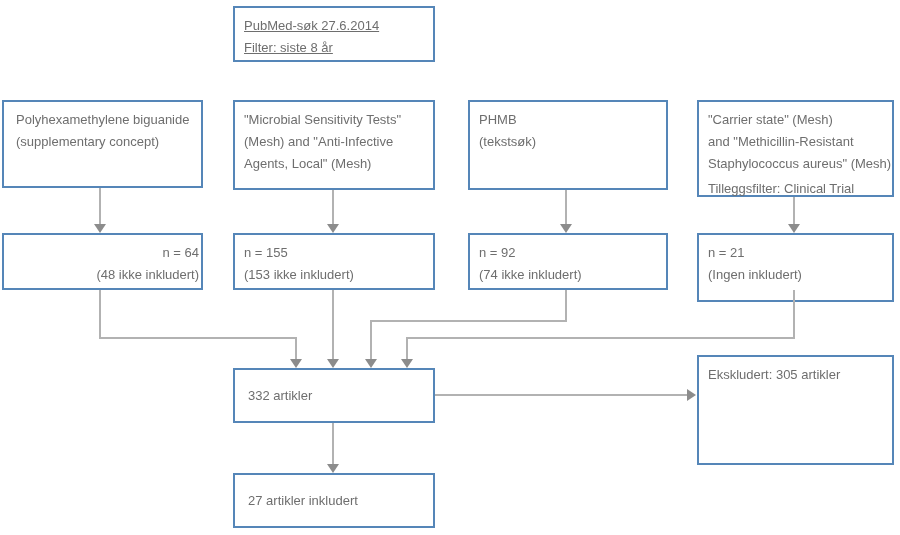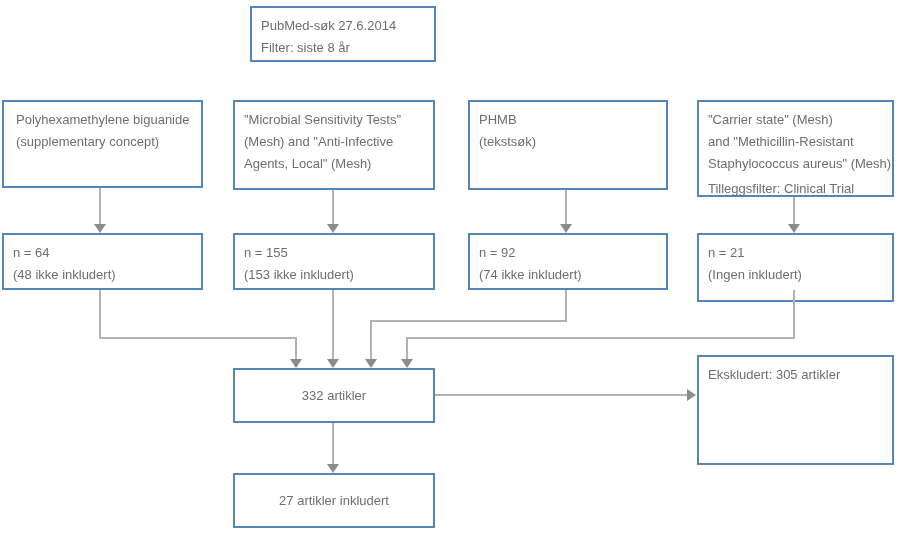--- a/index.html
+++ b/index.html
@@ -15,21 +15,21 @@
   }
   .box{
     position:absolute;box-sizing:border-box;background:#ffffff;
     border:2px solid var(--box-border);
     font-size:13px;line-height:22px;
     padding:7px 2px 6px 9px;
   }
   .box .ln{white-space:nowrap;}
   .box .para{margin-top:3px;}
   .center{
-    display:flex;align-items:center;justify-content:center;
+    display:flex;align-items:center;justify-content:flex-start;
     text-align:center;padding:13px;
   }
   .eks-header{line-height:22px;margin-bottom:15px;white-space:nowrap;}
   .eks-list .ln{line-height:19px;white-space:nowrap;}
   .vline{position:absolute;width:2px;background:var(--line);}
   .hline{position:absolute;height:2px;background:var(--line);}
   .arr-down{
     position:absolute;width:0;height:0;
     border-left:6px solid transparent;border-right:6px solid transparent;
     border-top:9px solid var(--arrowhead);
@@ -38,21 +38,21 @@
     position:absolute;width:0;height:0;
     border-top:6px solid transparent;border-bottom:6px solid transparent;
     border-left:9px solid var(--arrowhead);
   }
 </style>
 </head>
 <body>
 
 <div class="canvas">
 
-  <div class="box" style="left:250px;top:6px;width:186px;height:56px;">
+  <div class="box" style="left:233px;top:6px;width:202px;height:56px;text-decoration:underline;">
     <div class="ln">PubMed-søk 27.6.2014</div>
     <div class="ln">Filter: siste 8 år</div>
   </div>
 
   <div class="box" style="left:2px;top:100px;width:201px;height:88px;padding-left:12px;">
     <div class="ln">Polyhexamethylene biguanide</div>
     <div class="ln">(supplementary concept)</div>
   </div>
 
   <div class="box" style="left:233px;top:100px;width:202px;height:90px;">
@@ -66,21 +66,21 @@
     <div class="ln">(tekstsøk)</div>
   </div>
 
   <div class="box" style="left:697px;top:100px;width:197px;height:97px;">
     <div class="ln">"Carrier state" (Mesh)</div>
     <div class="ln">and "Methicillin-Resistant</div>
     <div class="ln">Staphylococcus aureus" (Mesh)</div>
     <div class="ln para">Tilleggsfilter: Clinical Trial</div>
   </div>
 
-  <div class="box" style="left:2px;top:233px;width:201px;height:57px;">
+  <div class="box" style="left:2px;top:233px;width:201px;height:57px;text-align:right;">
     <div class="ln">n = 64</div>
     <div class="ln">(48 ikke inkludert)</div>
   </div>
 
   <div class="box" style="left:233px;top:233px;width:202px;height:57px;">
     <div class="ln">n = 155</div>
     <div class="ln">(153 ikke inkludert)</div>
   </div>
 
   <div class="box" style="left:468px;top:233px;width:200px;height:57px;">

